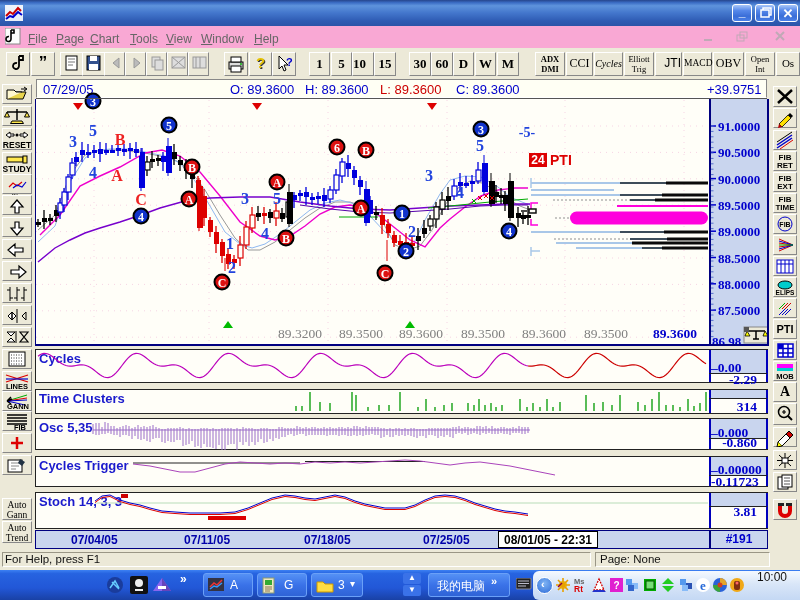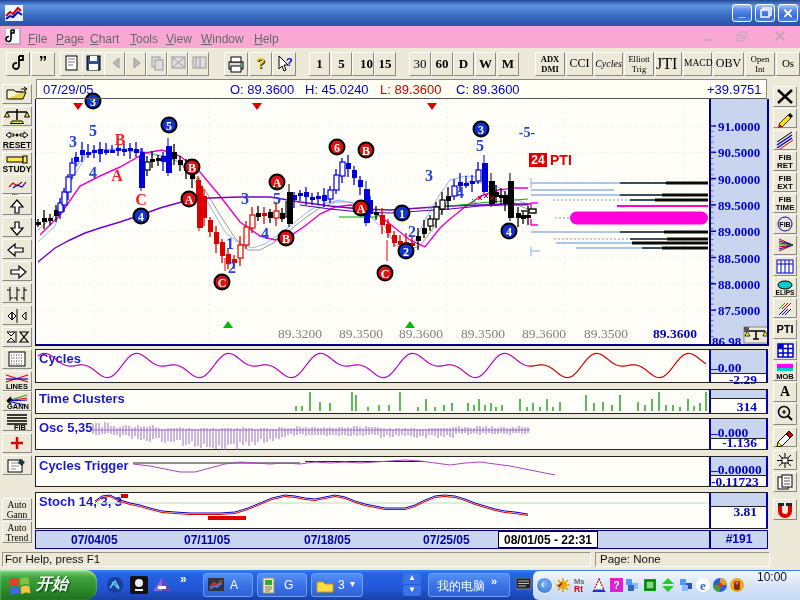--- a/index.html
+++ b/index.html
@@ -85,27 +85,27 @@
         <path d="M6,3 v13 l3,-3 2,5 2,-1 -2,-5 4,0 z" fill="#fff" stroke="#000"></path>
         <text x="13" y="13" font-size="11" font-weight="bold" fill="#0000cc">?</text>
       </svg></div>
     <div class="abs tbtn" style="left:309px;top:4px;width:21px;height:24px">
       <div style="font-size:13px;font-weight:bold;text-align:center;line-height:21px;font-family:Liberation Serif,serif">1</div>
     </div>
     <div class="abs tbtn" style="left:331px;top:4px;width:21px;height:24px">
       <div style="font-size:13px;font-weight:bold;text-align:center;line-height:21px;font-family:Liberation Serif,serif">5</div>
     </div>
     <div class="abs tbtn" style="left:352px;top:4px;width:22px;height:24px">
-      <div style="font-size:13px;font-weight:bold;text-align:right;line-height:21px;font-family:Liberation Serif,serif">10</div>
+      <div style="font-size:13px;font-weight:bold;text-align:left;line-height:21px;font-family:Liberation Serif,serif">10</div>
     </div>
     <div class="abs tbtn" style="left:374px;top:4px;width:22px;height:24px">
       <div style="font-size:13px;font-weight:bold;text-align:center;line-height:21px;font-family:Liberation Serif,serif">15</div>
     </div>
     <div class="abs tbtn" style="left:409px;top:4px;width:22px;height:24px">
-      <div style="font-size:13px;font-weight:normal;text-align:center;line-height:21px;font-family:Liberation Serif,serif">30</div>
+      <div style="font-size:13px;font-weight:bold;text-align:center;line-height:21px;font-family:Liberation Serif,serif">30</div>
     </div>
     <div class="abs tbtn" style="left:431px;top:4px;width:22px;height:24px">
       <div style="font-size:13px;font-weight:bold;text-align:center;line-height:21px;font-family:Liberation Serif,serif">60</div>
     </div>
     <div class="abs tbtn" style="left:453px;top:4px;width:21px;height:24px">
       <div style="font-size:13px;font-weight:bold;text-align:center;line-height:21px;font-family:Liberation Serif,serif">D</div>
     </div>
     <div class="abs tbtn" style="left:475px;top:4px;width:21px;height:24px">
       <div style="font-size:13px;font-weight:bold;text-align:center;line-height:21px;font-family:Liberation Serif,serif">W</div>
     </div>
@@ -118,39 +118,39 @@
     <div class="abs tbtn" style="left:566px;top:4px;width:27px;height:24px">
       <div style="font-size:12px;text-align:center;font-family:Liberation Serif,serif;line-height:21px">CCI</div>
     </div>
     <div class="abs tbtn" style="left:594px;top:4px;width:29px;height:24px">
       <div style="font-size:10px;text-align:center;font-family:Liberation Serif,serif;line-height:21px;font-style:italic">Cycles</div>
     </div>
     <div class="abs tbtn" style="left:624px;top:4px;width:30px;height:24px">
       <div style="font-size:8.5px;text-align:center;font-family:Liberation Serif,serif;line-height:10px;padding-top:1px">Elliott<br>Trig</div>
     </div>
     <div class="abs tbtn" style="left:655px;top:4px;width:27px;height:24px">
-      <div style="font-size:16px;text-align:left;font-family:Liberation Serif, serif;line-height:21px">JTI</div>
+      <div style="font-size:12px;text-align:right;font-family:Liberation Sans, sans-serif;line-height:21px">JTI</div>
     </div>
     <div class="abs tbtn" style="left:683px;top:4px;width:29px;height:24px">
       <div style="font-size:9.5px;text-align:center;font-family:Liberation Serif,serif;line-height:21px">MACD</div>
     </div>
     <div class="abs tbtn" style="left:713px;top:4px;width:31px;height:24px">
       <div style="font-size:12px;text-align:center;font-family:Liberation Serif,serif;line-height:21px">OBV</div>
     </div>
     <div class="abs tbtn" style="left:745px;top:4px;width:30px;height:24px">
       <div style="font-size:8.5px;text-align:center;font-family:Liberation Serif,serif;line-height:10px;padding-top:1px">Open<br>Int</div>
     </div>
     <div class="abs tbtn" style="left:776px;top:4px;width:24px;height:24px">
       <div style="font-size:11px;text-align:center;font-family:Liberation Serif,serif;line-height:21px">Os</div>
     </div>
   </div>
 <div class="abs" style="left:36px;top:79px;width:731px;height:19px;background:#fffff4;border:1px solid #888;border-bottom:1px solid #fff;font-size:13px;font-weight:normal">
 <span class="abs" style="left:6px;top:2px;color:#0000cc">07/29/05</span>
 <span class="abs" style="left:193px;top:2px;color:#0000cc">O: 89.3600</span>
-<span class="abs" style="left:268px;top:2px;color:#0000cc">H: 45.0240</span>
+<span class="abs" style="left:268px;top:2px;color:#0000cc">H: 89.3600</span>
 <span class="abs" style="left:343px;top:2px;color:#cc0000">L: 89.3600</span>
 <span class="abs" style="left:419px;top:2px;color:#0000cc">C: 89.3600</span>
 <span class="abs" style="left:670px;top:2px;color:#0000cc">+39.9751</span>
 </div>
 <div class="abs" style="left:0;top:78px;width:35px;height:467px;background:#ece9d8">
     <div class="abs tbtn" style="left:2px;top:6px;width:30px;height:20px"><svg width="28" height="18">
         <path d="M4,14 l3,-7 h16 l-3,7 z" fill="#e8d44c" stroke="#000"></path>
         <path d="M4,14 v-9 h7 l2,2 h6" fill="#fff8d0" stroke="#000"></path>
         <path d="M18,4 h5 m-2,-2 l3,2 -3,2" stroke="#000" fill="none"></path>
       </svg></div>
@@ -706,21 +706,21 @@
 <div class="abs" style="left:766px;top:390px;width:2px;height:23px;background:#0000bb"></div>
 <div class="abs" style="left:709px;top:398px;width:58px;height:1px;background:#222"></div>
 <div class="abs" style="left:711px;top:399px;width:46px;text-align:right;color:#0000cc;font-weight:bold;font-size:13.5px;font-family:'Liberation Serif',serif">314</div>
 <div class="abs" style="left:35px;top:418px;width:733px;height:32px;background:#fffef8;border:1px solid #222"></div>
 <div class="abs" style="left:39px;top:420px;color:#1a1acc;font-weight:bold;font-size:13px">Osc 5,35</div>
 <div class="abs" style="left:710px;top:419px;width:57px;height:19px;background:#c9d5ee"></div>
 <div class="abs" style="left:709px;top:419px;width:2px;height:30px;background:#0000bb"></div>
 <div class="abs" style="left:766px;top:419px;width:2px;height:30px;background:#0000bb"></div>
 <div class="abs" style="left:711px;top:425px;width:52px;color:#0000cc;font-weight:bold;font-size:13.5px;font-family:'Liberation Serif',serif">–0.000</div>
 <div class="abs" style="left:709px;top:438px;width:58px;height:1px;background:#222"></div>
-<div class="abs" style="left:711px;top:435px;width:46px;text-align:right;color:#0000cc;font-weight:bold;font-size:13.5px;font-family:'Liberation Serif',serif">-1.136</div>
+<div class="abs" style="left:711px;top:435px;width:46px;text-align:right;color:#0000cc;font-weight:bold;font-size:13.5px;font-family:'Liberation Serif',serif">-0.860</div>
 <div class="abs" style="left:35px;top:456px;width:733px;height:31px;background:#fffef8;border:1px solid #222"></div>
 <div class="abs" style="left:39px;top:458px;color:#1a1acc;font-weight:bold;font-size:13px">Cycles Trigger</div>
 <div class="abs" style="left:710px;top:457px;width:57px;height:18px;background:#c9d5ee"></div>
 <div class="abs" style="left:709px;top:457px;width:2px;height:29px;background:#0000bb"></div>
 <div class="abs" style="left:766px;top:457px;width:2px;height:29px;background:#0000bb"></div>
 <div class="abs" style="left:711px;top:462px;width:54px;color:#0000cc;font-weight:bold;font-size:13.5px;font-family:'Liberation Serif',serif">–0.00000</div>
 <div class="abs" style="left:709px;top:475px;width:58px;height:1px;background:#222"></div>
 <div class="abs" style="left:711px;top:474px;width:46px;text-align:right;color:#0000cc;font-weight:bold;font-size:13.5px;font-family:'Liberation Serif',serif">-0.11723</div>
 <div class="abs" style="left:35px;top:492px;width:733px;height:37px;background:#fffef8;border:1px solid #222"></div>
 <div class="abs" style="left:39px;top:494px;color:#1a1acc;font-weight:bold;font-size:13px">Stoch 14, 3, 3</div>
@@ -941,31 +941,20 @@
 <div class="abs" style="left:462px;top:0px;width:100px;height:17px;background:#fff;border:1px solid #000;color:#000;text-align:center;line-height:16px">08/01/05 - 22:31</div>
 </div>
 <div class="abs" style="left:710px;top:530px;width:58px;height:19px;background:#c9d5ee;border:1px solid #000080;color:#0000cc;font-weight:bold;font-size:12px;text-align:center;line-height:17px">#191</div>
 <div class="abs" style="left:0;top:549px;width:800px;height:21px;background:#ece9d8;font-size:11.5px;color:#111">
 <div class="abs" style="left:2px;top:3px;width:589px;height:15px;border:1px solid;border-color:#9a9686 #fff #fff #9a9686"></div>
 <div class="abs" style="left:595px;top:3px;width:175px;height:15px;border:1px solid;border-color:#9a9686 #fff #fff #9a9686"></div>
 <span class="abs" style="left:5px;top:4px">For Help, press F1</span>
 <span class="abs" style="left:600px;top:4px">Page: None</span>
 </div>
 <div class="abs" style="left:0;top:570px;width:800px;height:30px;background:linear-gradient(180deg,#3c81f3 0%,#2663e0 12%,#2257d7 60%,#1941a5 100%)">
-<div class="abs" style="left:0;top:0;width:97px;height:30px;background:linear-gradient(180deg,#7ed87e 0%,#3fa33f 25%,#2e8f2e 60%,#1e6f1e 100%);border-radius:0 12px 12px 0;box-shadow:inset 0 1px 2px #b0f0b0">
-<svg class="abs" style="left:8px;top:4px" width="24" height="24">
-        <g transform="rotate(-6 12 12)">
-          <path d="M2,5 C5,3 8,3 11,5 L11,12 C8,10 5,10 2,12 Z" fill="#e3402c"></path>
-          <path d="M12.5,5 C15.5,3 18.5,3 21.5,5 L21.5,12 C18.5,10 15.5,10 12.5,12 Z" fill="#7fc242"></path>
-          <path d="M2,13.5 C5,11.5 8,11.5 11,13.5 L11,20.5 C8,18.5 5,18.5 2,20.5 Z" fill="#3a6ee0"></path>
-          <path d="M12.5,13.5 C15.5,11.5 18.5,11.5 21.5,13.5 L21.5,20.5 C18.5,18.5 15.5,18.5 12.5,20.5 Z" fill="#f4c63f"></path>
-        </g>
-      </svg>
-<span class="abs" style="left:36px;top:4px;color:#fff;font-size:16px;font-weight:bold;font-style:italic;text-shadow:1px 1px 2px #064006">开始</span>
-</div>
 <svg class="abs" style="left:106px;top:6px" width="18" height="18">
       <circle cx="9" cy="9" r="8" fill="#1a3c9c"></circle>
       <path d="M4,12 l5,-7 4,7 M6,6 l7,7" stroke="#6cf" stroke-width="1.5" fill="none"></path>
     </svg>
 <svg class="abs" style="left:130px;top:6px" width="18" height="18">
       <rect width="18" height="18" rx="2" fill="#111"></rect>
       <circle cx="9" cy="7" r="4" fill="#eee"></circle>
       <path d="M5,14 h8" stroke="#eee" stroke-width="2"></path>
     </svg>
 <svg class="abs" style="left:152px;top:6px" width="20" height="18">

